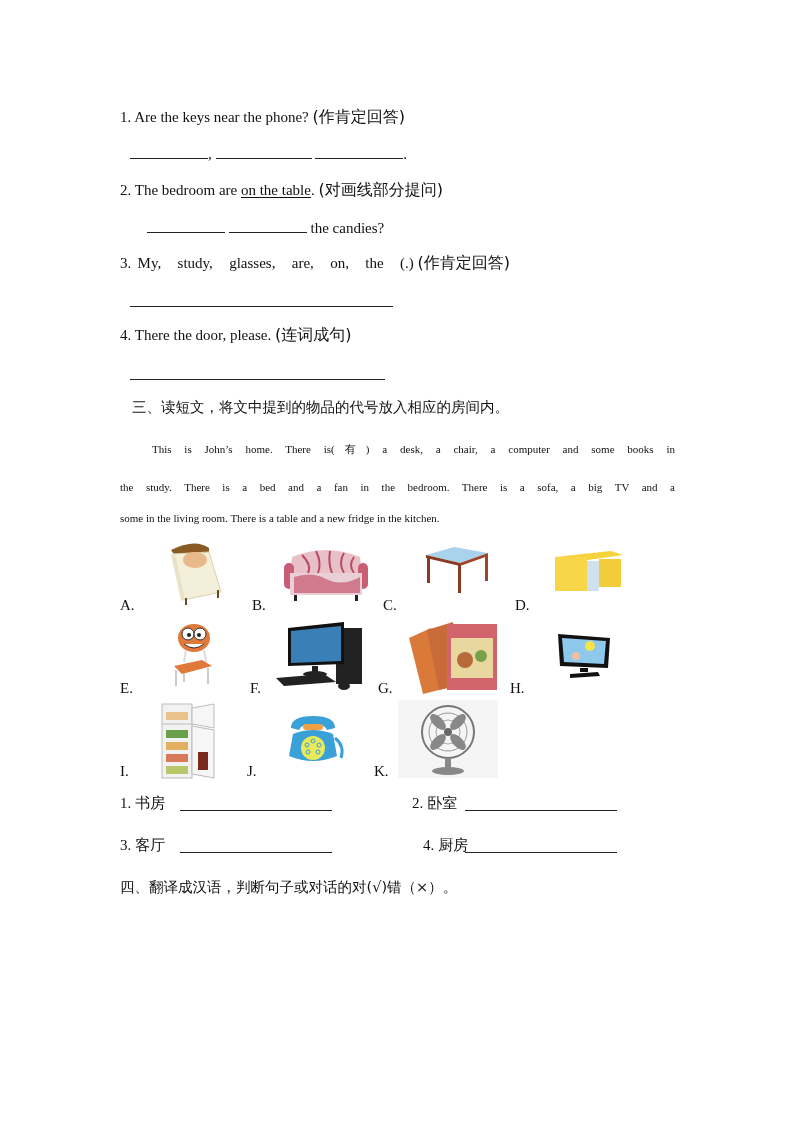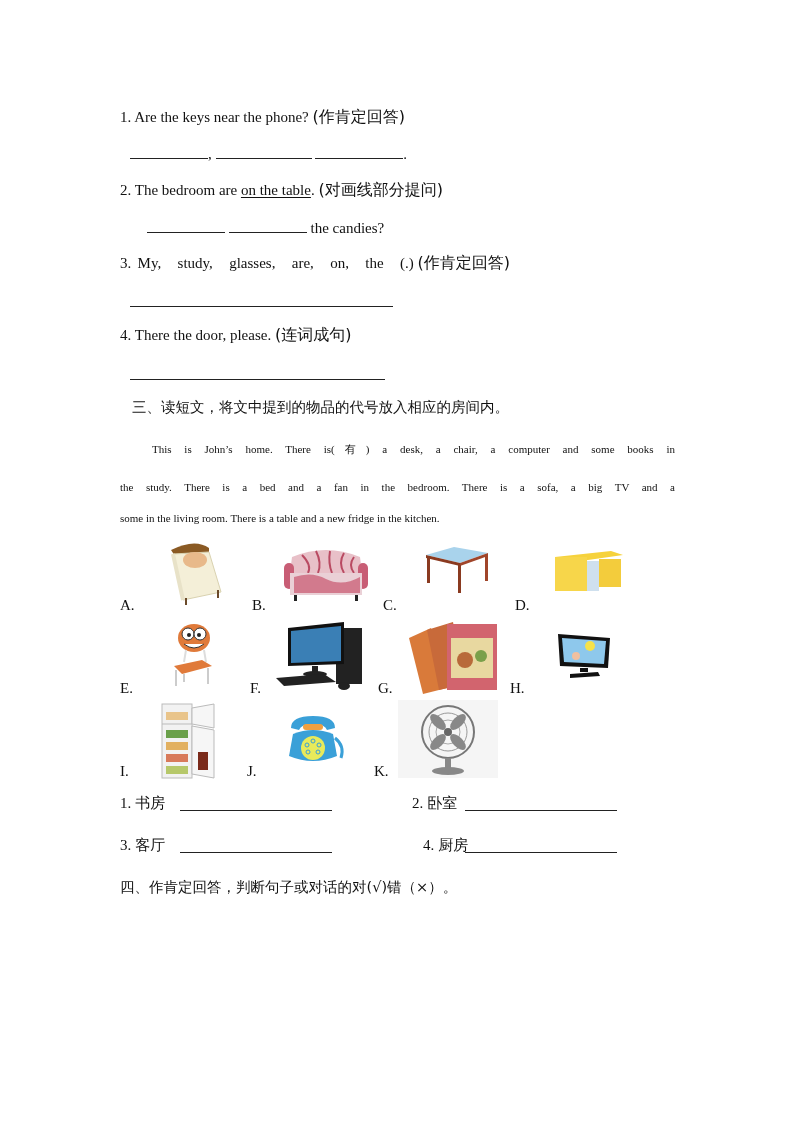--- a/index.html
+++ b/index.html
@@ -250,13 +250,13 @@
   <span class="ans-label">客厅</span>
 </div>
 <div class="abs" style="left:180px; top:852px; width:152px; border-bottom:1px solid #222;"></div>
 
 <div class="abs" style="left:423px; top:836px;">
   <span class="txt">4.</span>
   <span class="ans-label">厨房</span>
 </div>
 <div class="abs" style="left:465px; top:852px; width:152px; border-bottom:1px solid #222;"></div>
 
-<div class="abs cjk" style="left:120px; top:878px; font-size:14.5px; line-height:18px;">四、作肯定回答，判断句子或对话的对(√)错（×）。</div>
+<div class="abs cjk" style="left:120px; top:878px; font-size:14.5px; line-height:18px;">四、翻译成汉语，判断句子或对话的对(√)错（×）。</div>
 
 </body></html>

